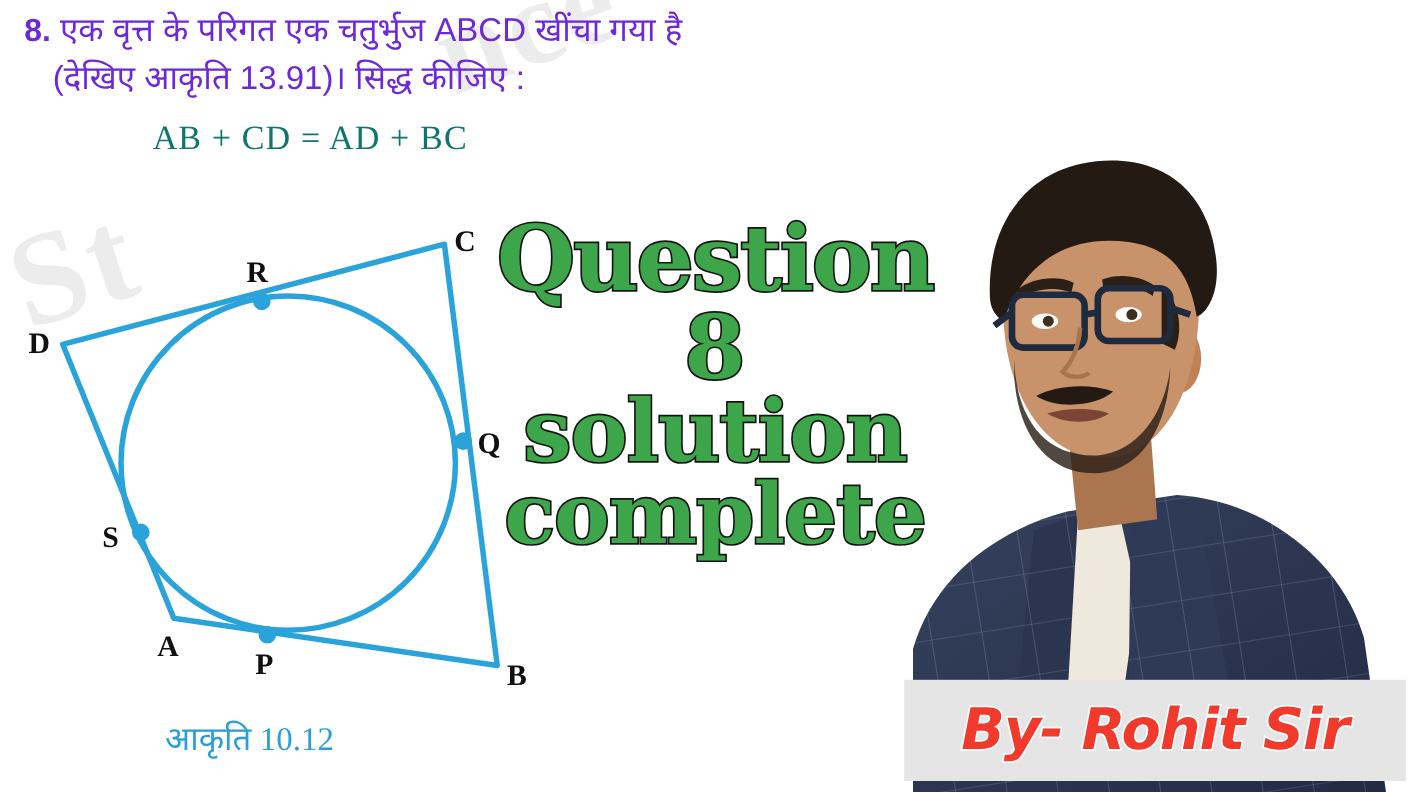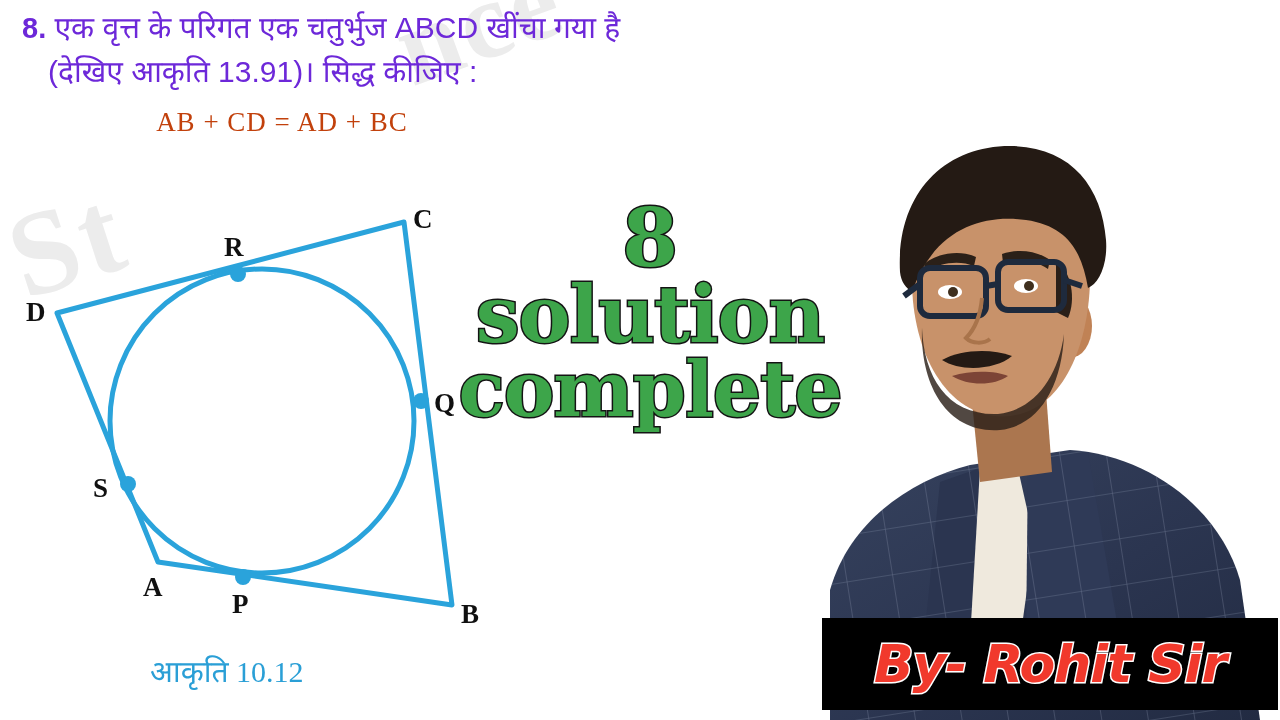--- a/index.html
+++ b/index.html
@@ -25,21 +25,21 @@
   }
   .q-line {
     font-family:Liberation Sans, sans-serif;
     font-size:30px; color:#6d28d9; line-height:1.45;
     white-space:nowrap;
   }
   #q-number { font-weight:700; font-size:29px; }
   #q-line-2 { padding-left:26px; }
   #q-equation {
     font-family:"Liberation Serif", serif;
-    font-size:27px; color:#c2410c; text-align:center;
+    font-size:31px; color:#0f766e; text-align:center;
     width:520px; margin-top:14px; letter-spacing:1px;
   }
 
   
   #figure-area {
     position:absolute; left:0px; top:190px; width:520px; height:440px;
   }
   #figure-svg { display:block; }
   #figure-caption {
     position:absolute; left:150px; top:650px;
@@ -83,21 +83,21 @@
   #gw-complete { font-size:76px; margin-top:2px; letter-spacing:-1px; }
   #gw-solution { font-size:78px; margin-top:2px; letter-spacing:-1px; }
 
   
   #presenter { position:absolute; left:820px; top:120px; width:460px; height:600px; }
   #presenter svg { display:block; }
 
   
   #author-banner {
     position:absolute; left:822px; top:618px; width:456px; height:92px;
-    background:#000000;
+    background:#e5e5e5;
     display:flex; align-items:center; justify-content:center;
   }
   #author-label {
     font-family:"DejaVu Sans", sans-serif;
     font-weight:700; font-style:italic;
     font-size:52px; color:#f1392c;
     -webkit-text-stroke:3px #ffffff;
     paint-order:stroke fill;
     letter-spacing:-1px;
     white-space:nowrap;
@@ -140,20 +140,21 @@
       <text class="pt-label" x="224" y="256">R</text>
       <text class="pt-label" x="434" y="412">Q</text>
       <text class="pt-label" x="232" y="613">P</text>
       <text class="pt-label" x="93" y="497">S</text>
     </svg>
   </div>
   <div id="figure-caption">आकृति 10.12</div>
 
 
   <div id="green-title">
+    <span class="green-word" id="gw-question">Question</span>
     <span class="green-word" id="gw-eight">8</span>
     <span class="green-word" id="gw-solution">solution</span>
     <span class="green-word" id="gw-complete">complete</span>
   </div>
 
   <div id="presenter">
     <svg width="460" height="600" viewBox="0 0 460 600">
       <defs>
         <clipPath id="clip-body">
             <rect x="0" y="0" width="460" height="600"></rect>

